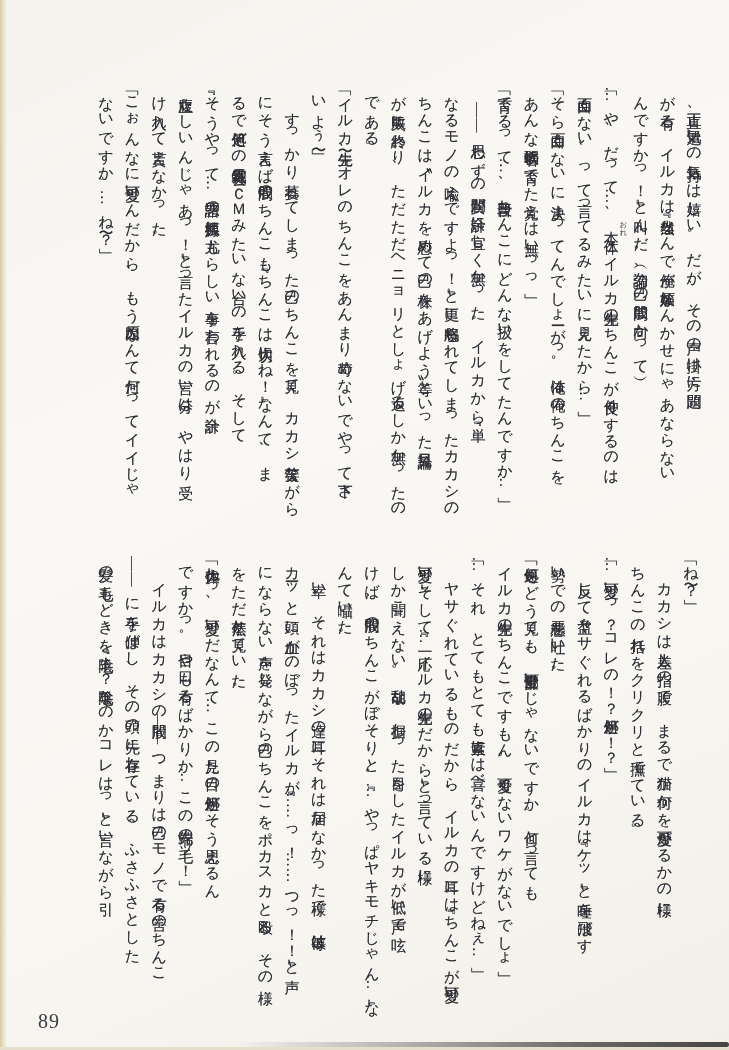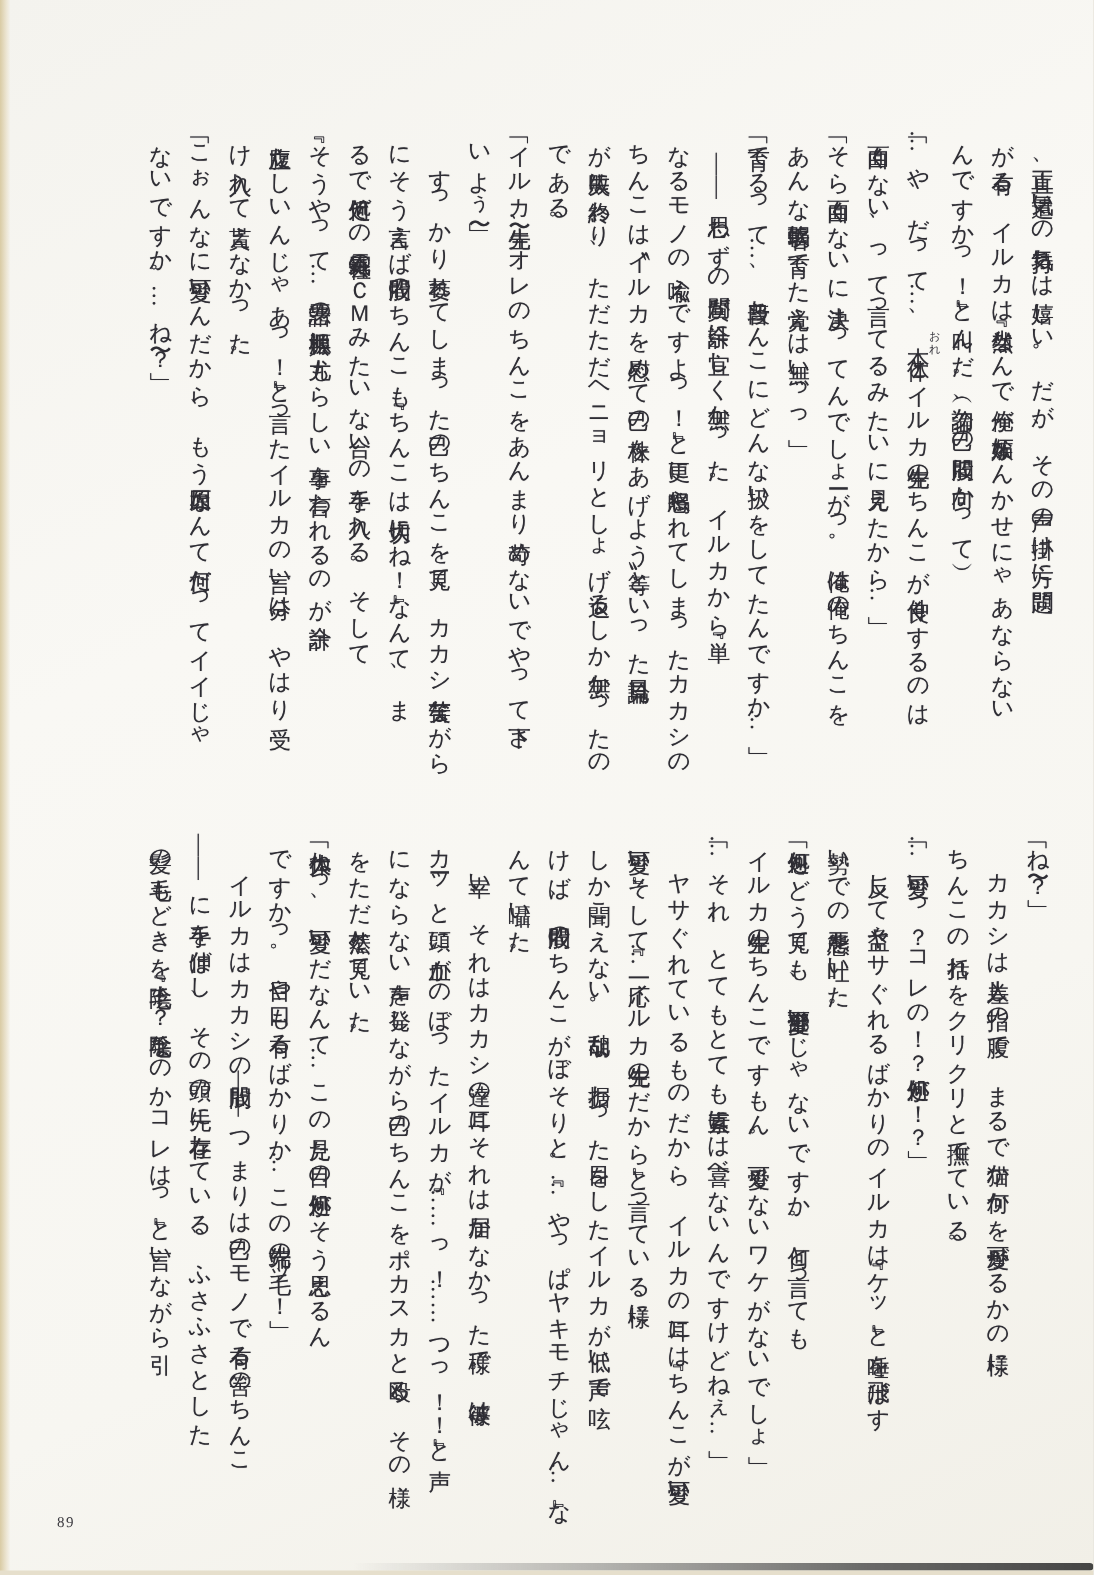--- a/index.html
+++ b/index.html
@@ -69,21 +69,21 @@
   ruby rt {
     font-size: 7.5px;
     letter-spacing: 0;
     text-shadow: none;
     color: #3a3940;
   }
   .page-number {
     position: absolute;
     left: 38px;
     top: 1010px;
-    font-size: 10px;
+    font-size: 20px;
     letter-spacing: 1px;
     color: #3c3b40;
     font-family: "Liberation Serif", "DejaVu Serif", serif;
     text-align: right;
   }
 </style>
 </head>
 <body>
 
 <div class="paper">

